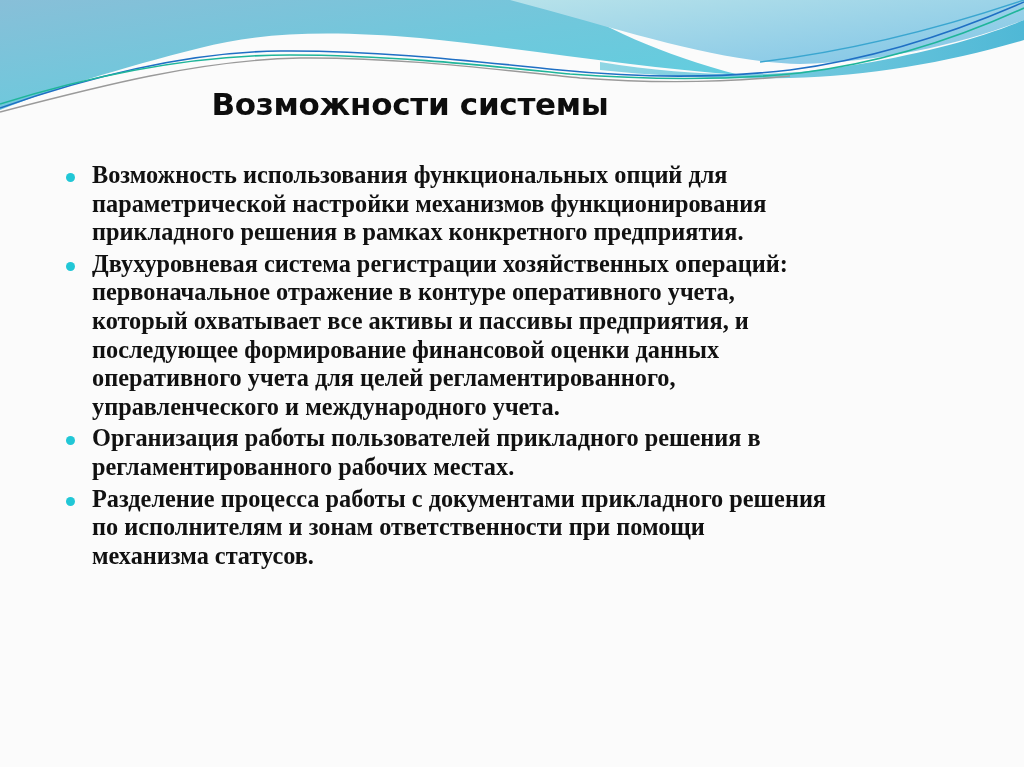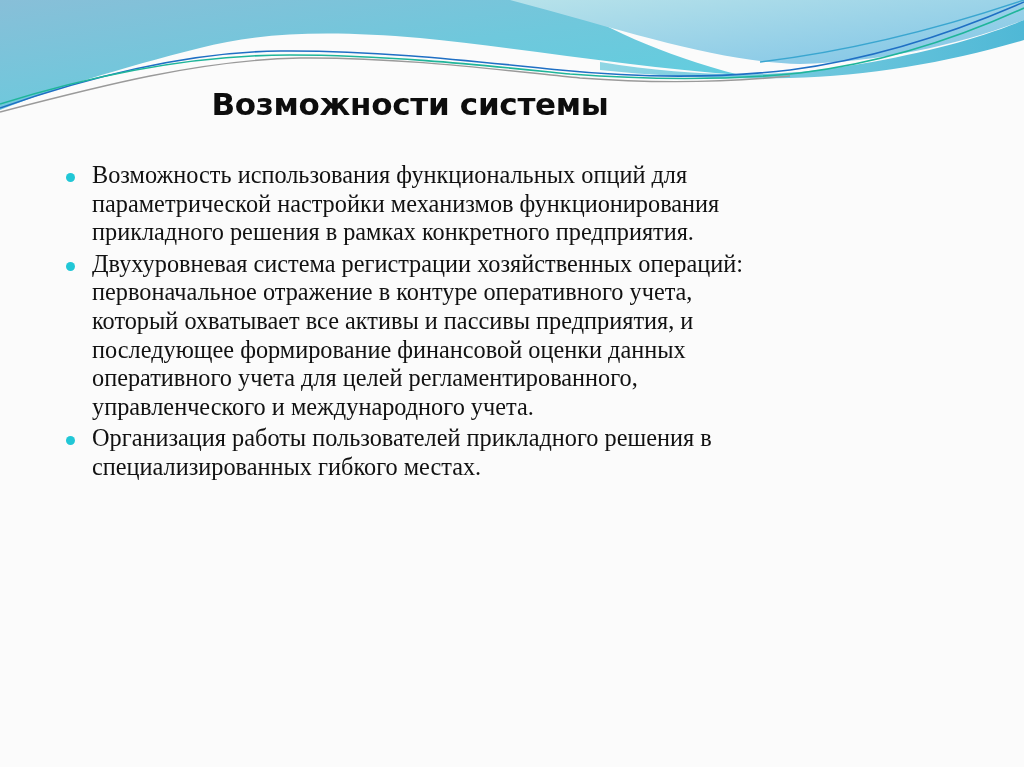--- a/index.html
+++ b/index.html
@@ -8,21 +8,21 @@
     background:#fbfbfb;
     font-family:"DejaVu Serif", "Liberation Serif", serif;
   }
   .header-wave { position:absolute; left:0; top:0; width:1024px; height:120px; }
   .title {
     position:absolute; left:0; top:86px; width:820px; text-align:center;
     font-family:"DejaVu Sans", "Liberation Sans", sans-serif;
     font-weight:bold; font-size:31px; color:#0d0d0d; letter-spacing:-0.3px;
   }
   .content { position:absolute; left:66px; top:161px; width:920px; }
-  .bullet-item { position:relative; padding-left:26px; margin-bottom:3px; }
+  .bullet-item { position:relative; padding-left:26px; margin-bottom:3px;font-weight:bold; }
   .bullet-dot {
     position:absolute; left:0; top:12px; width:9px; height:9px; border-radius:50%;
     background:#21c7d6;
   }
   .bullet-text {
     font-family:"Liberation Serif", "DejaVu Serif", serif;
     font-size:24.3px; line-height:28.6px; color:#111;
     white-space:pre-line; display:block;
   }
 </style>
@@ -72,15 +72,21 @@
     <span class="bullet-text">Двухуровневая система регистрации хозяйственных операций:
 первоначальное отражение в контуре оперативного учета,
 который охватывает все активы и пассивы предприятия, и
 последующее формирование финансовой оценки данных
 оперативного учета для целей регламентированного,
 управленческого и международного учета.</span>
   </div>
   <div class="bullet-item">
     <span class="bullet-dot"></span>
     <span class="bullet-text">Организация работы пользователей прикладного решения в
-специализированных гибкого местах.</span>
+регламентированного рабочих местах.</span>
+  </div>
+  <div class="bullet-item">
+    <span class="bullet-dot"></span>
+    <span class="bullet-text">Разделение процесса работы с документами прикладного решения
+по исполнителям и зонам ответственности при помощи
+механизма статусов.</span>
   </div>
 </div>
 
 </body></html>

